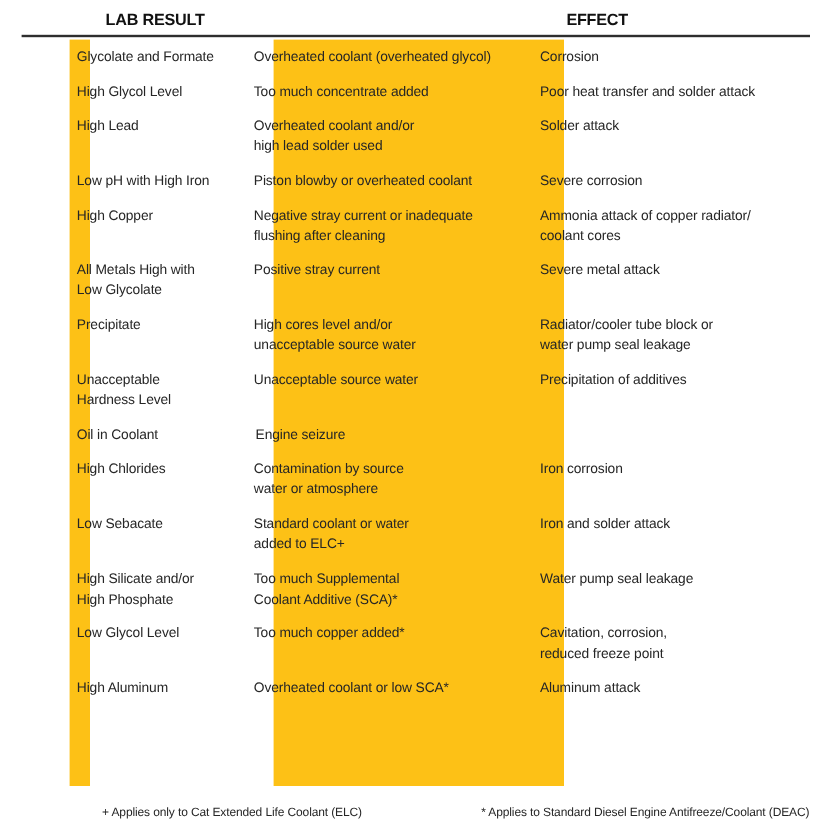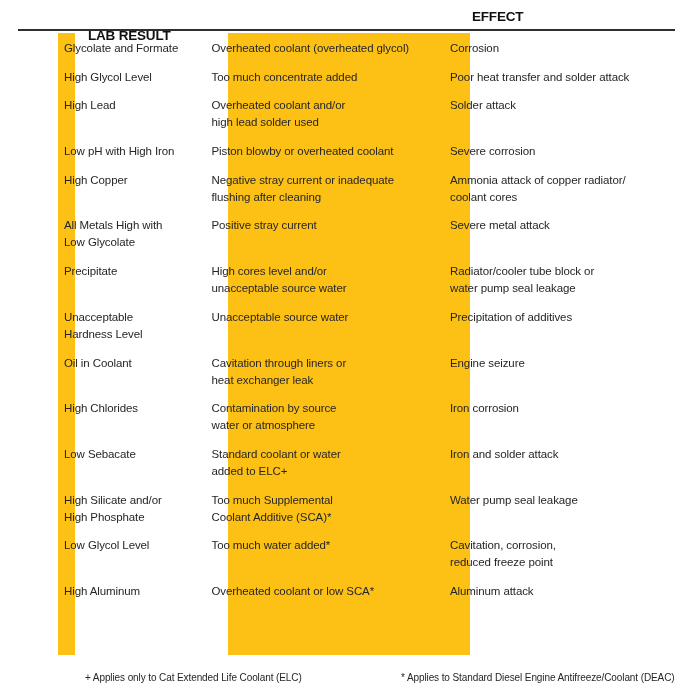--- a/index.html
+++ b/index.html
@@ -23,21 +23,21 @@
   .col-head {
     position: absolute;
     top: 8px;
     font-size: 13.5px;
     line-height: 17px;
     font-weight: bold;
     letter-spacing: -0.2px;
     color: var(--header-text);
     font-stretch: condensed;
   }
-  .h-lab    { left: 88px; margin-top: 19px; }
+  .h-lab    { left: 88px; }
   .h-cause  { left: 235px; margin-top: 32px; }
   .h-effect { left: 472px; }
 
   .rule {
     position: absolute;
     left: 18px;
     top: 29px;
     width: 657px;
     height: 2px;
     background: var(--rule-color);
@@ -156,22 +156,20 @@
 water pump seal leakage</div>
     </div>
     <div class="row">
       <div class="cell lab">Unacceptable
 Hardness Level</div>
       <div class="cell cause">Unacceptable source water</div>
       <div class="cell effect">Precipitation of additives</div>
     </div>
     <div class="row">
       <div class="cell lab">Oil in Coolant</div>
-      <div class="cell cause">Cavitation through liners or
-heat exchanger leak</div>
       <div class="cell effect">Engine seizure</div>
     </div>
     <div class="row">
       <div class="cell lab">High Chlorides</div>
       <div class="cell cause">Contamination by source
 water or atmosphere</div>
       <div class="cell effect">Iron corrosion</div>
     </div>
     <div class="row">
       <div class="cell lab">Low Sebacate</div>
@@ -181,21 +179,21 @@
     </div>
     <div class="row">
       <div class="cell lab">High Silicate and/or
 High Phosphate</div>
       <div class="cell cause">Too much Supplemental
 Coolant Additive (SCA)*</div>
       <div class="cell effect">Water pump seal leakage</div>
     </div>
     <div class="row">
       <div class="cell lab">Low Glycol Level</div>
-      <div class="cell cause">Too much water added*</div>
+      <div class="cell cause">Too much copper added*</div>
       <div class="cell effect">Cavitation, corrosion,
 reduced freeze point</div>
     </div>
     <div class="row">
       <div class="cell lab">High Aluminum</div>
       <div class="cell cause">Overheated coolant or low SCA*</div>
       <div class="cell effect">Aluminum attack</div>
     </div>
   </div>
 

